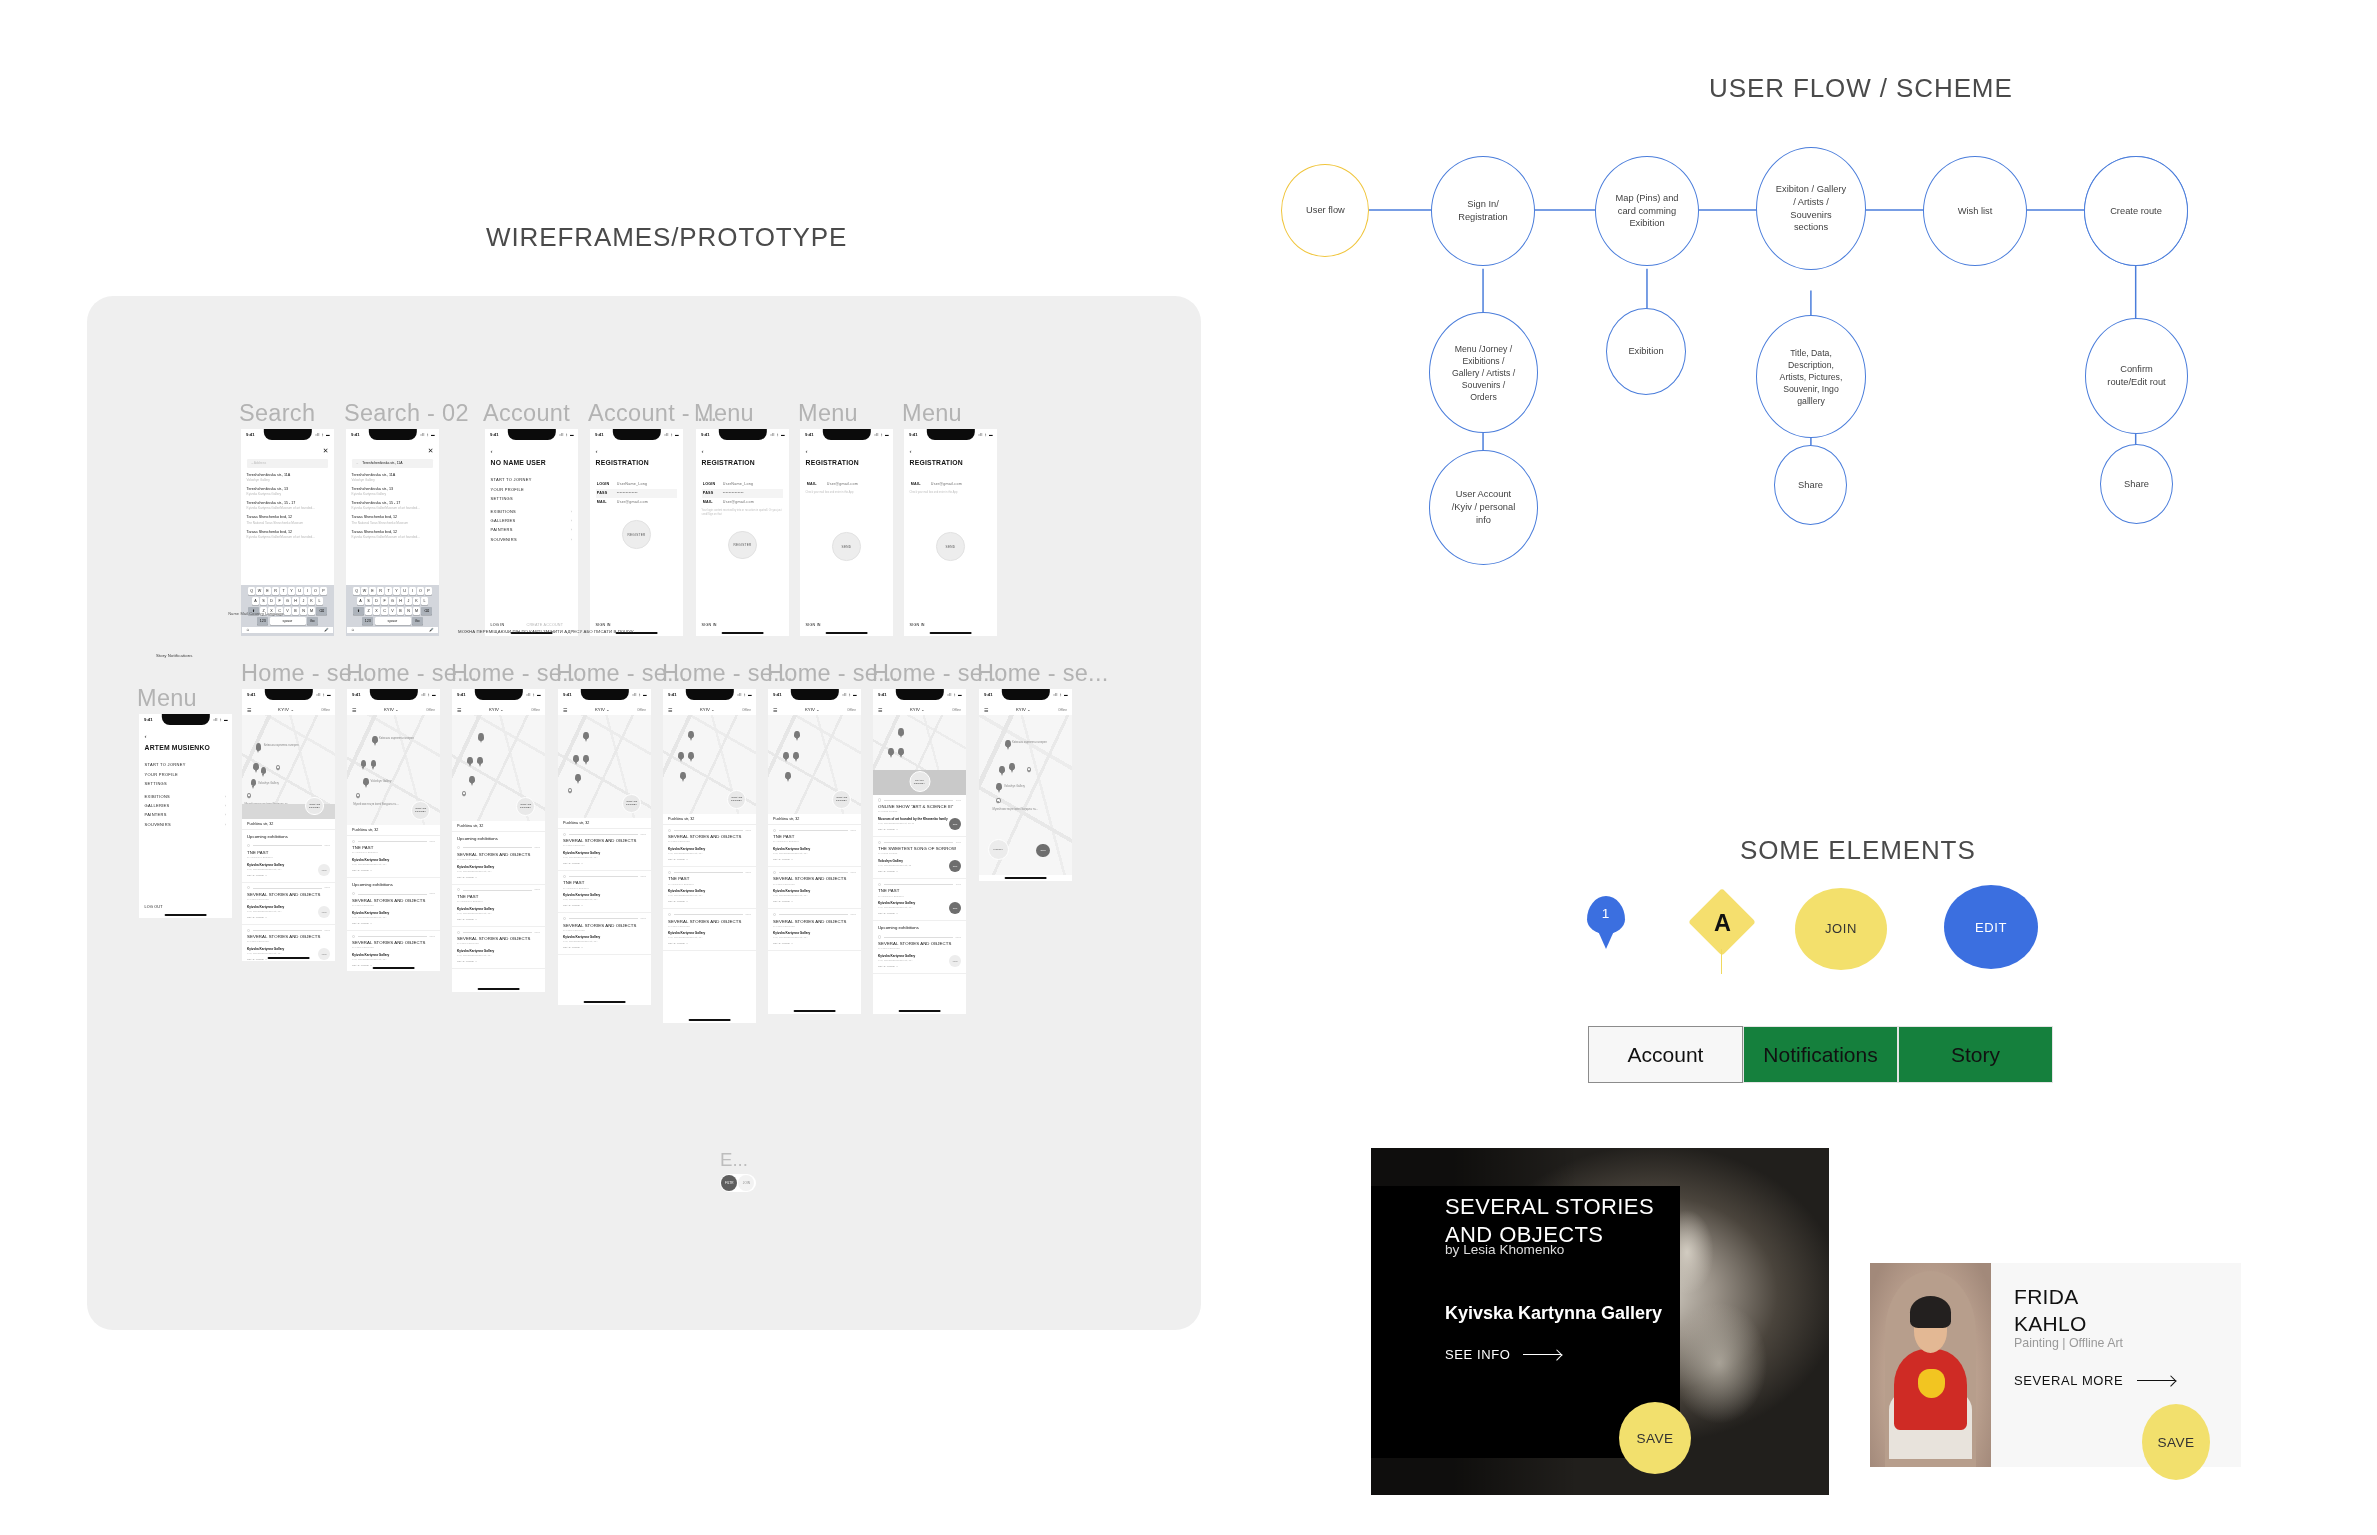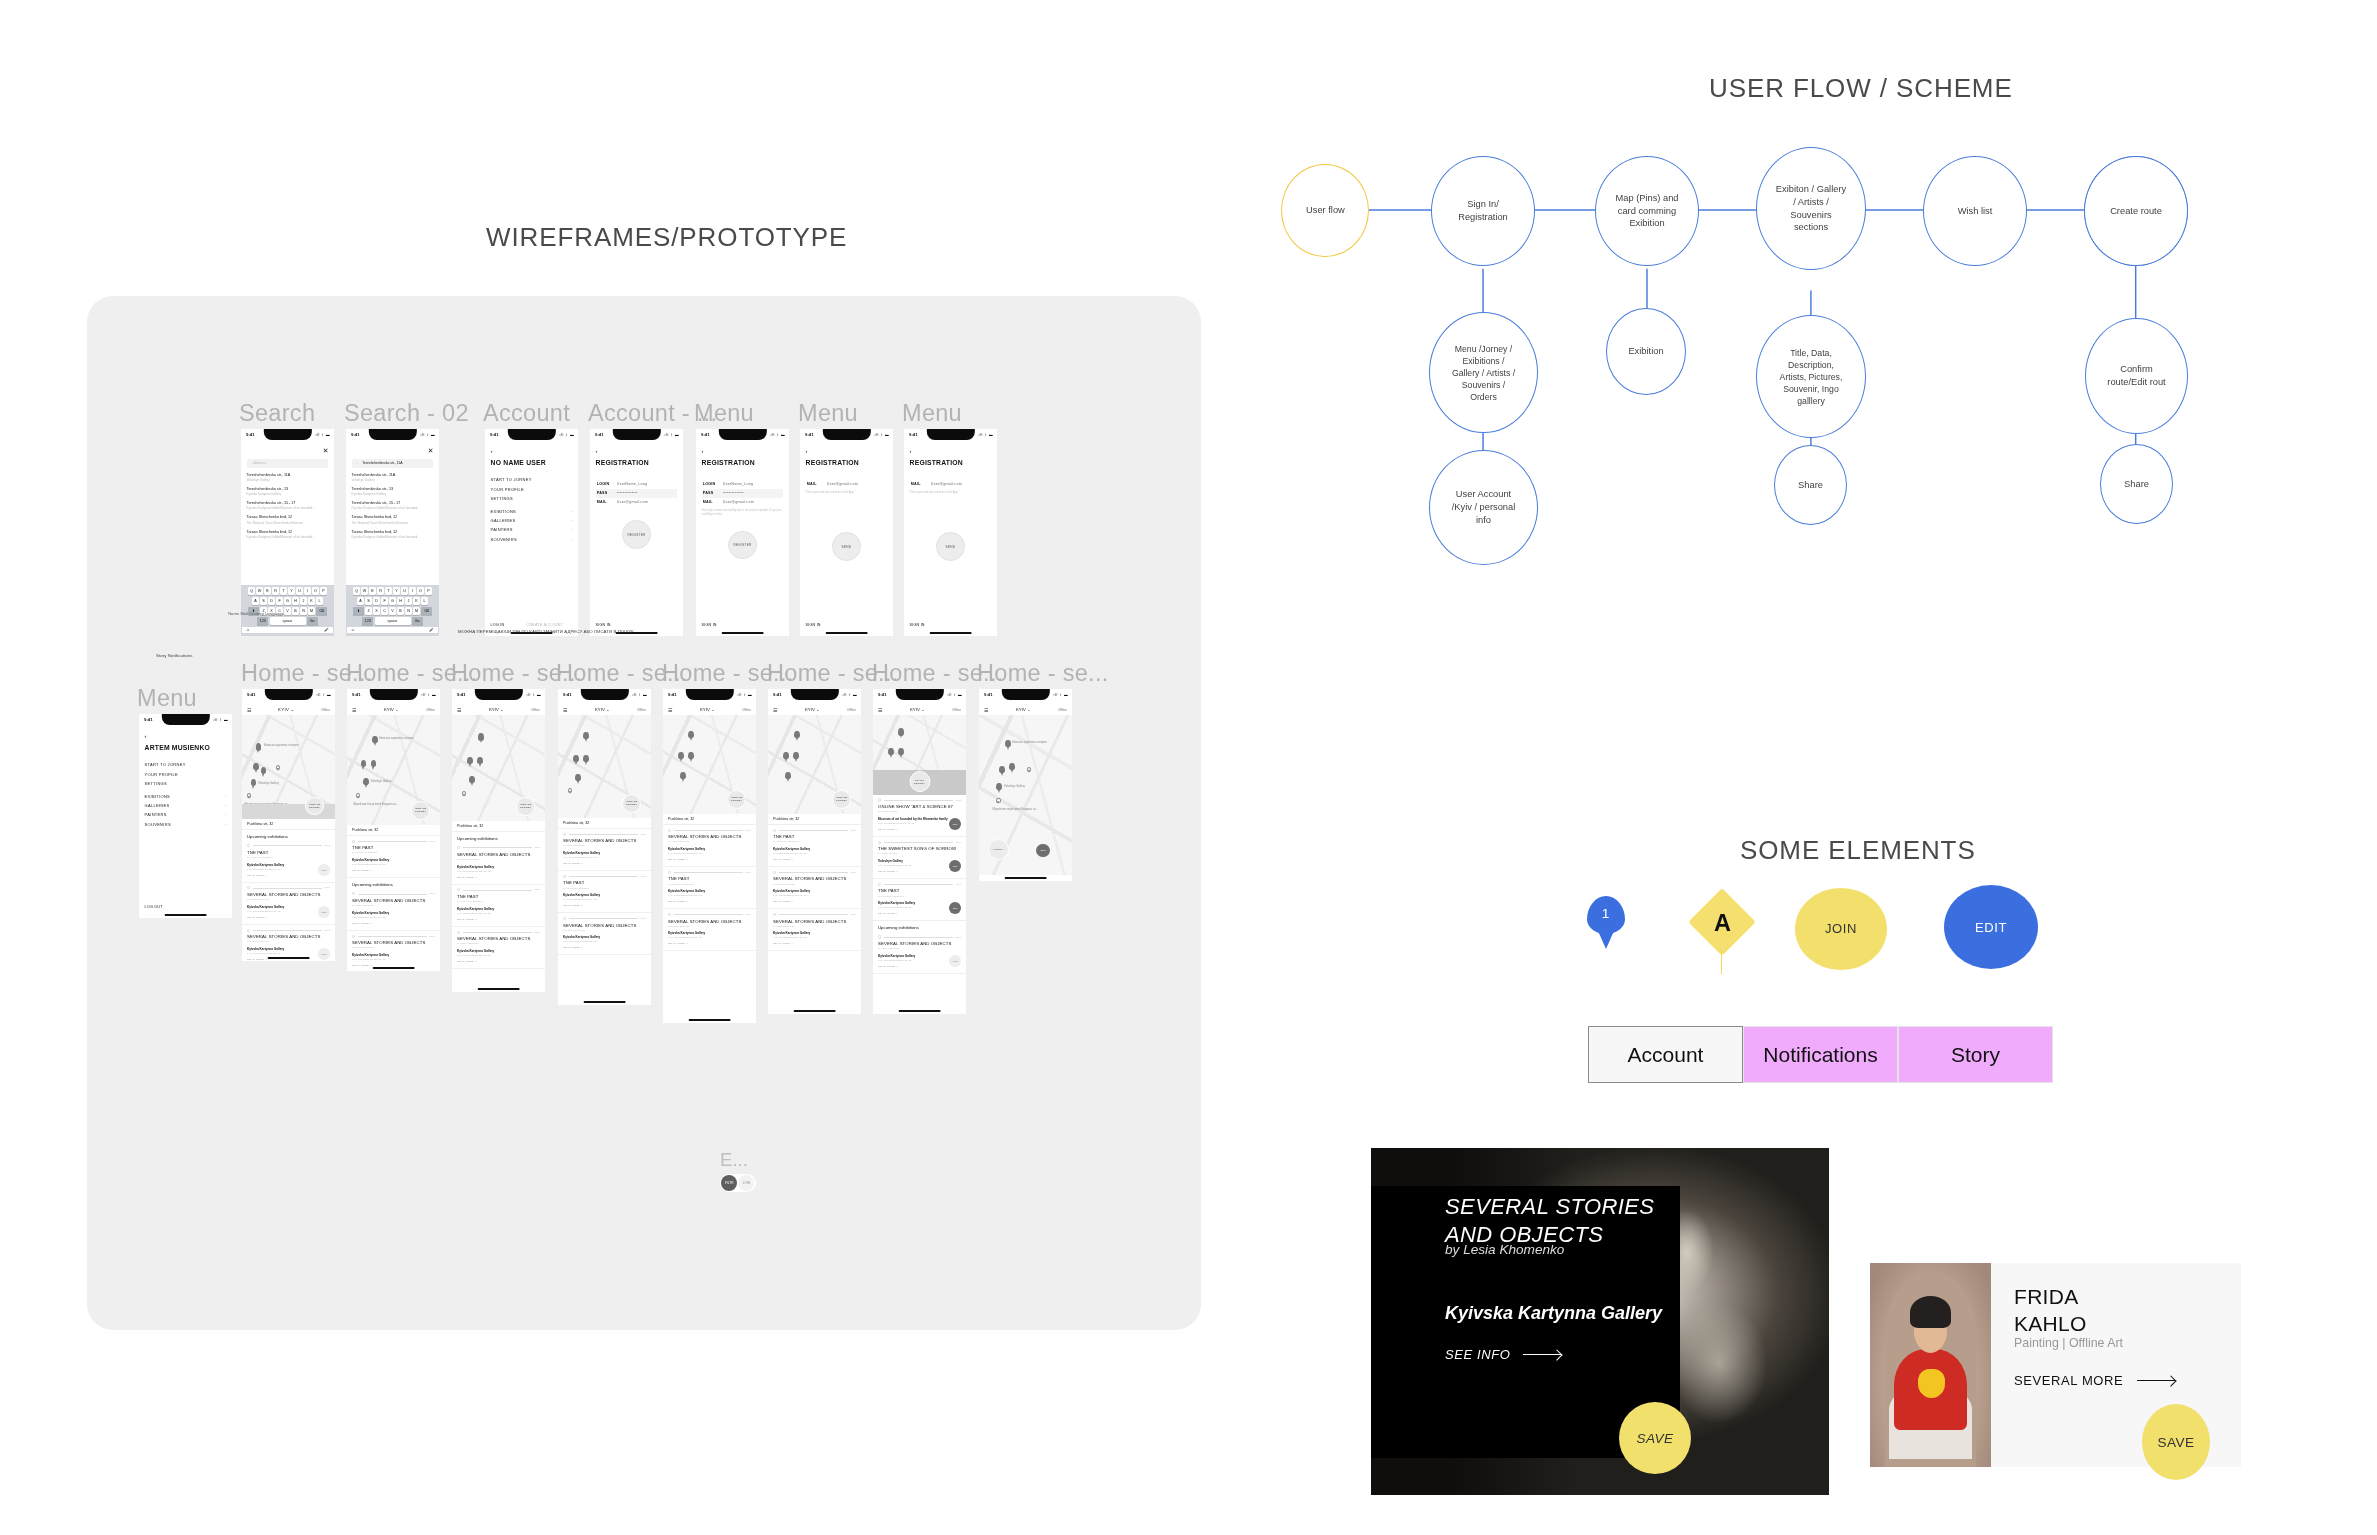--- a/index.html
+++ b/index.html
@@ -133,25 +133,25 @@
              transform:rotate(45deg); border-radius:3.7px; }
   .pin-yellow-letter{ position:absolute; font-size:23.5px; font-weight:700; color:#111; }
   .pin-yellow-tail{ position:absolute; width:1.2px; height:25px; background:#f0d95f; }
   .oval-btn{ position:absolute; display:flex; align-items:center; justify-content:center;
              border-radius:50%; font-size:13px; letter-spacing:0.6px; }
   .oval-btn.join{ background:#f3e06c; color:#333; }
   .oval-btn.edit{ background:#3b6fe0; color:#fff; }
 
   #tabs{ position:absolute; left:1588px; top:1026px; display:flex; }
   .tab{ height:57px; display:flex; align-items:center; justify-content:center;
-        font-size:21px; color:#111; background:#f0abfc; border:0.6px solid #e4e4e4; }
+        font-size:21px; color:#111; background:#15803d; border:0.6px solid #e4e4e4; }
   .tab.active{ background:#f7f7f7; border:1.2px solid #8c8c8c; }
 
   
-  #card-dark{ position:absolute; left:1371px; top:1148px; width:458px; height:347px; overflow:hidden;font-style:italic; }
+  #card-dark{ position:absolute; left:1371px; top:1148px; width:458px; height:347px; overflow:hidden; }
   #card-dark .photo{ position:absolute; left:0; top:0; width:458px; height:347px;
       background:
         radial-gradient(ellipse 186px 149px at 62% 42%, #d8d3c9 0%, #9a9288 32%, #4a443c 66%, #211f1c 100%),
         radial-gradient(ellipse 211px 161px at 78% 78%, #b8b2a7 0%, #6a635a 40%, #25221e 100%),
         linear-gradient(160deg,#3a352f 0%, #1a1816 55%, #100f0e 100%);
   }
   #card-dark .photo::after{
       content:""; position:absolute; inset:0;
       background:
         radial-gradient(ellipse 43px 68px at 69% 30%, rgba(220,214,203,.85), transparent 62%),

